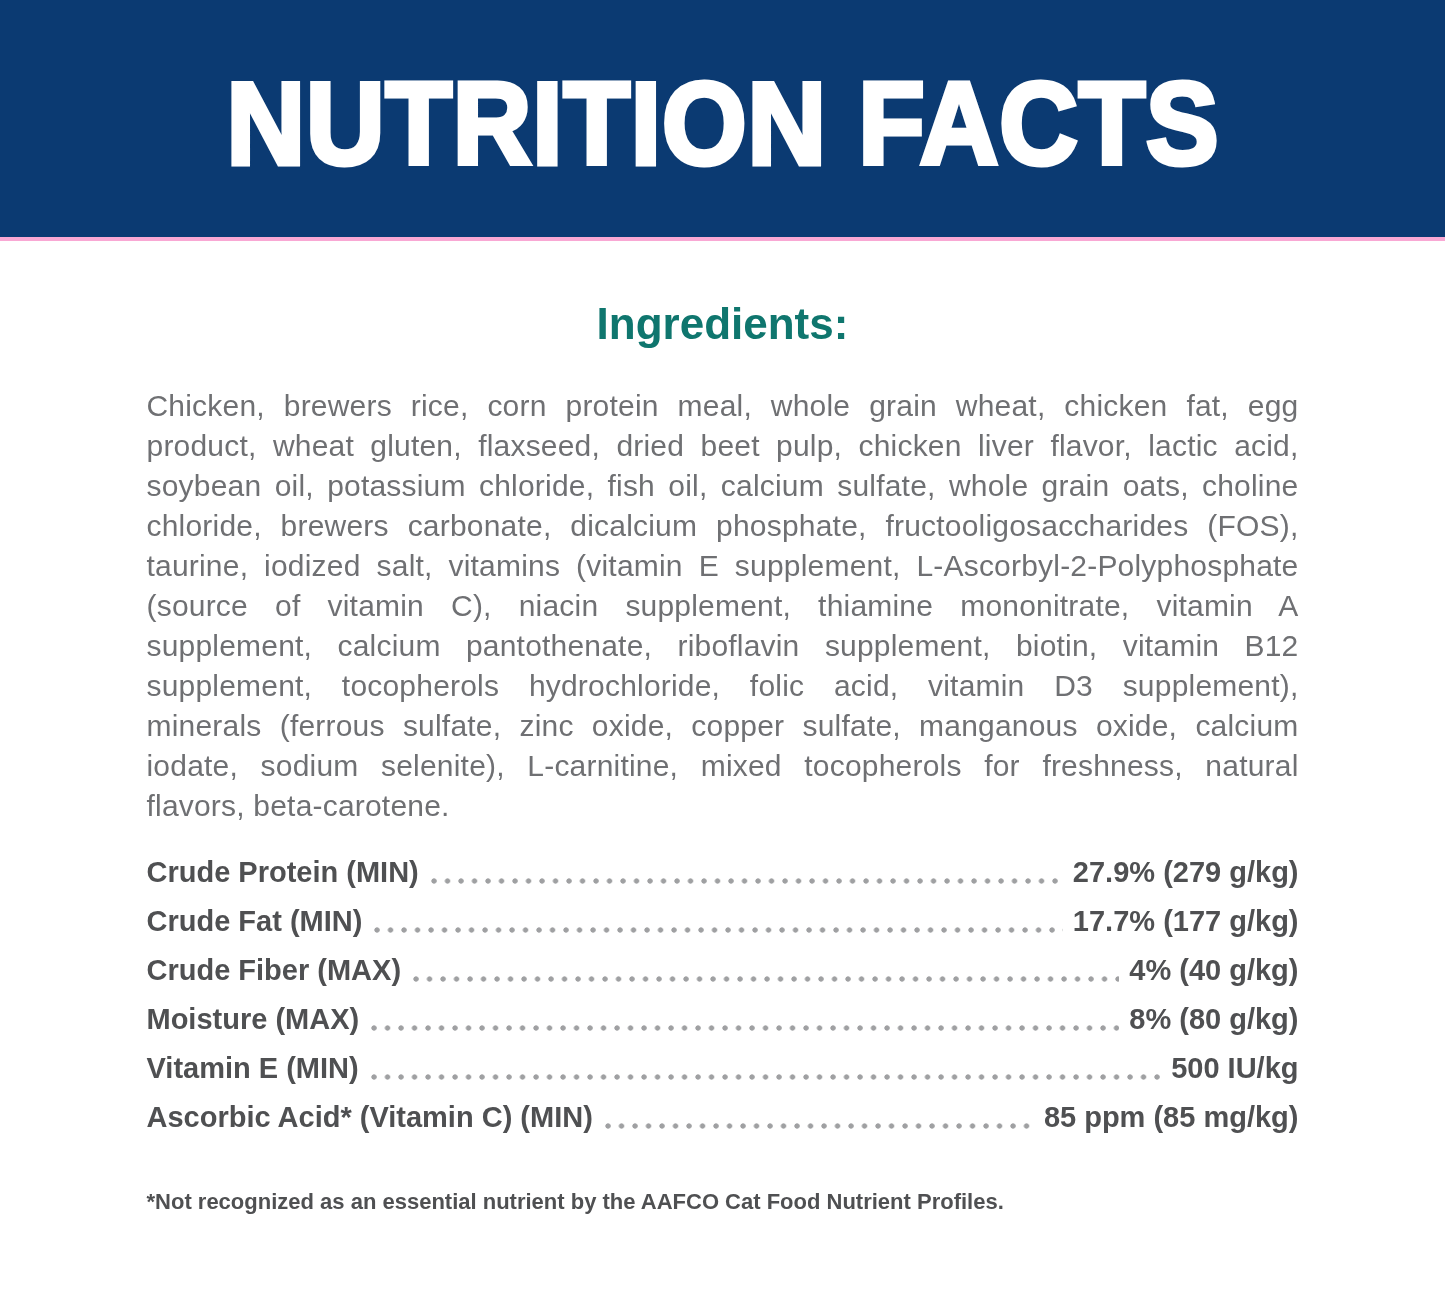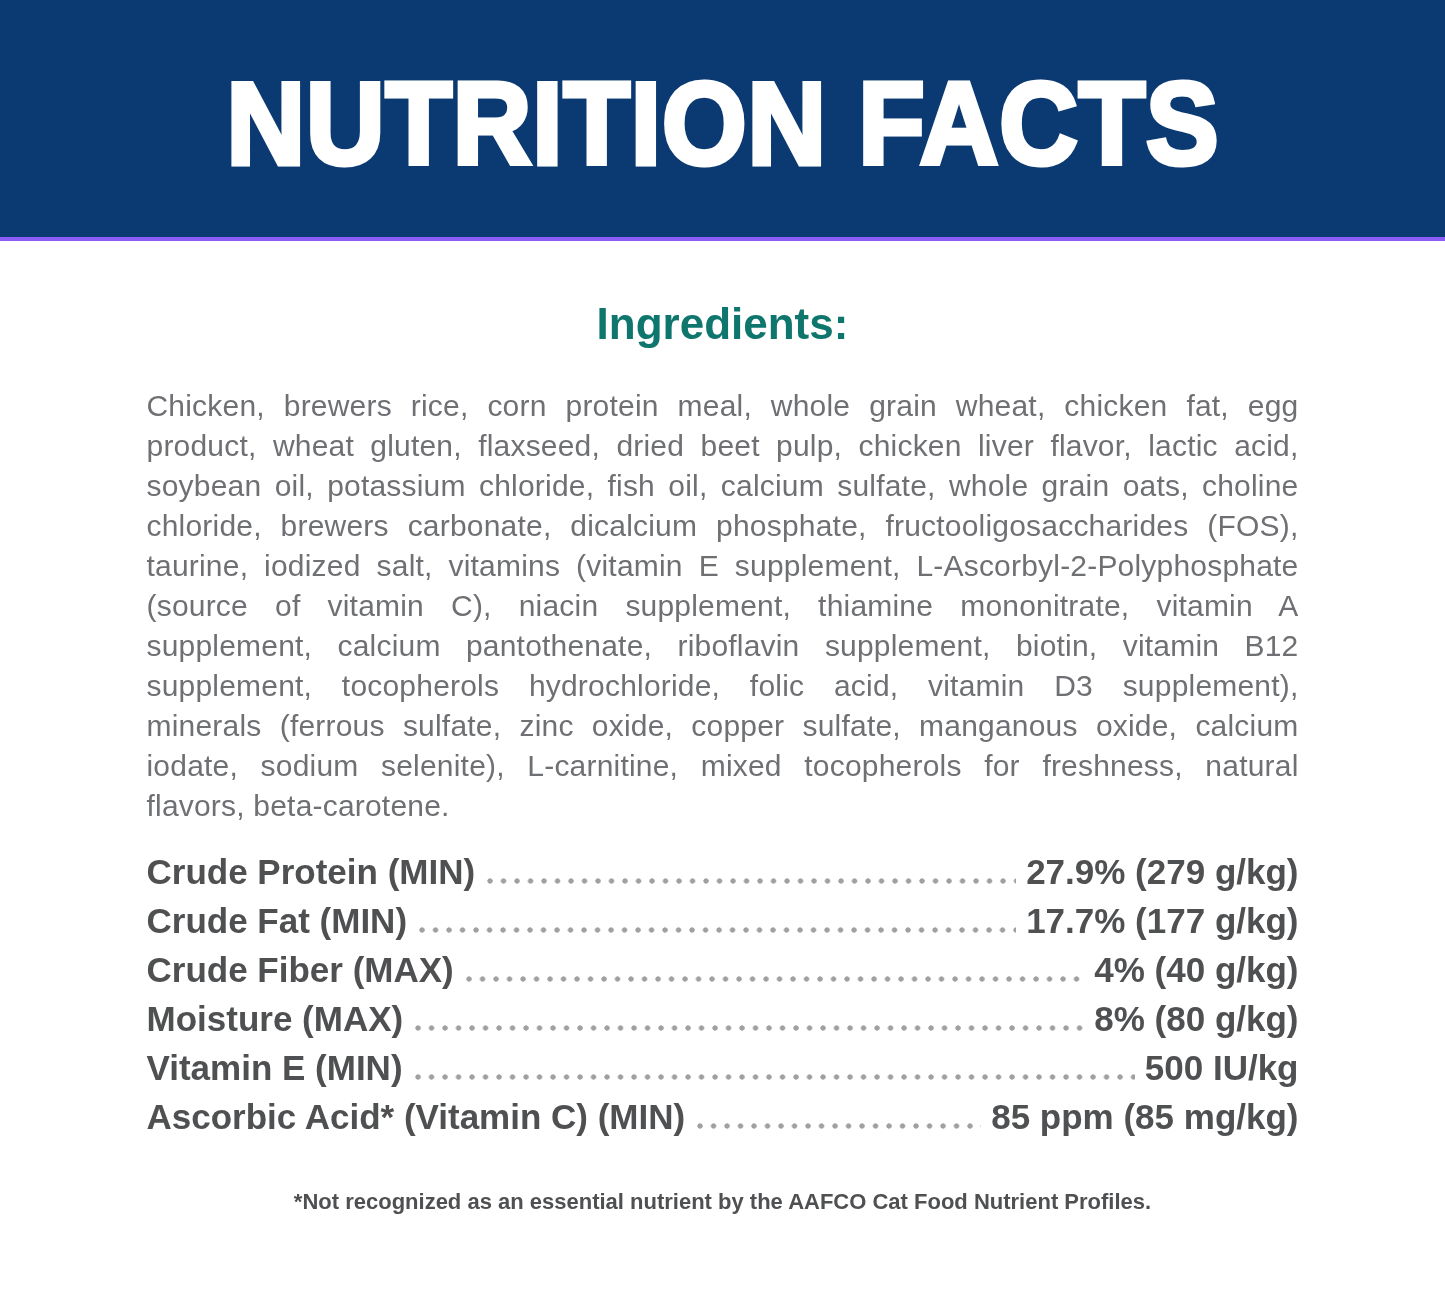--- a/index.html
+++ b/index.html
@@ -5,21 +5,21 @@
   html, body { margin: 0; padding: 0; }
   body {
     width: 1445px; height: 1308px;
     background: #ffffff;
     font-family: "Liberation Sans", sans-serif;
     overflow: hidden;
   }
   .band {
     height: 237px;
     background: #0b3a72;
-    border-bottom: 4px solid #8b5cf6;
+    border-bottom: 4px solid #f9a8d4;
     display: flex; align-items: center; justify-content: center;
   }
   .band-title {
     color: #ffffff;
     font-weight: bold;
     font-size: 117px;
     line-height: 1;
     letter-spacing: 1px;
     white-space: nowrap;
     transform: scaleX(0.93);
@@ -51,38 +51,38 @@
     white-space: normal;
   }
   .ing-line.last { text-align-last: left; }
   .analysis-heading { margin-top: 50px; }
   .analysis-rows { margin-top: 22px; }
   .row {
     display: flex;
     align-items: center;
     height: 49px;
     font-weight: bold;
-    font-size: 35px;
+    font-size: 29px;
     color: #4f5052;
   }
   .row-label { white-space: nowrap; }
   .row-value { white-space: nowrap; }
   .dot-leader {
     flex: 1;
     height: 6px;
     margin: 0 10px 0 12px;
     transform: translateY(9px);
     background-image: radial-gradient(circle at 3px 50%, #9fa0a2 2.3px, rgba(0,0,0,0) 3px);
     background-size: 13.5px 6px;
     background-repeat: repeat-x;
     background-position: left center;
   }
   .footnote {
     margin-top: 47px;
-    text-align: center;
+    text-align: left;
     font-weight: bold;
     font-size: 22px;
     color: #4f5052;
   }
 </style>
 </head>
 <body>
 
 <header class="band">
   <div class="band-title">NUTRITION FACTS</div>

